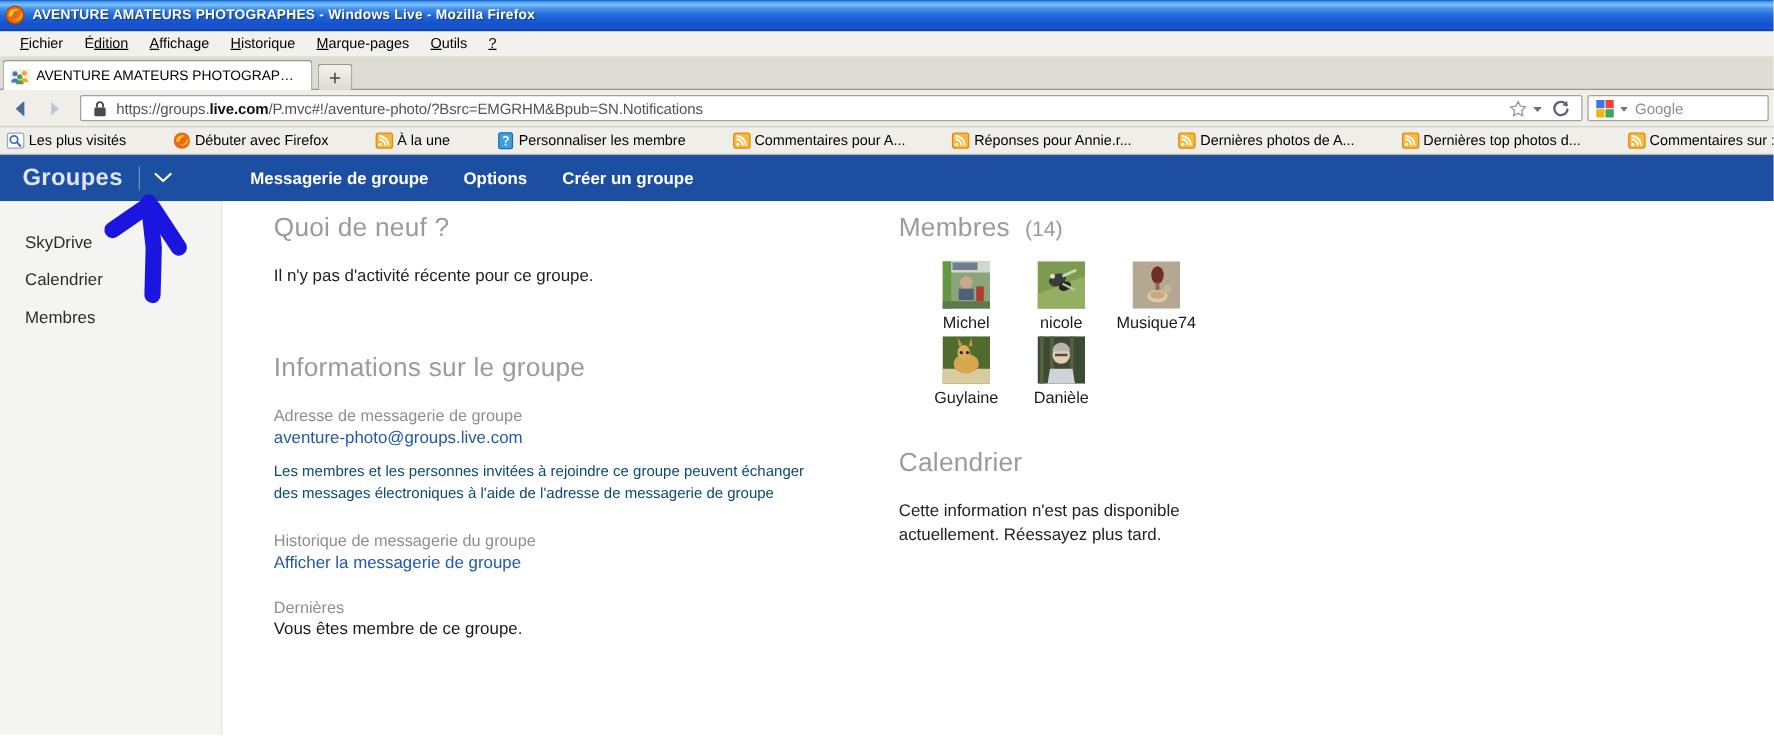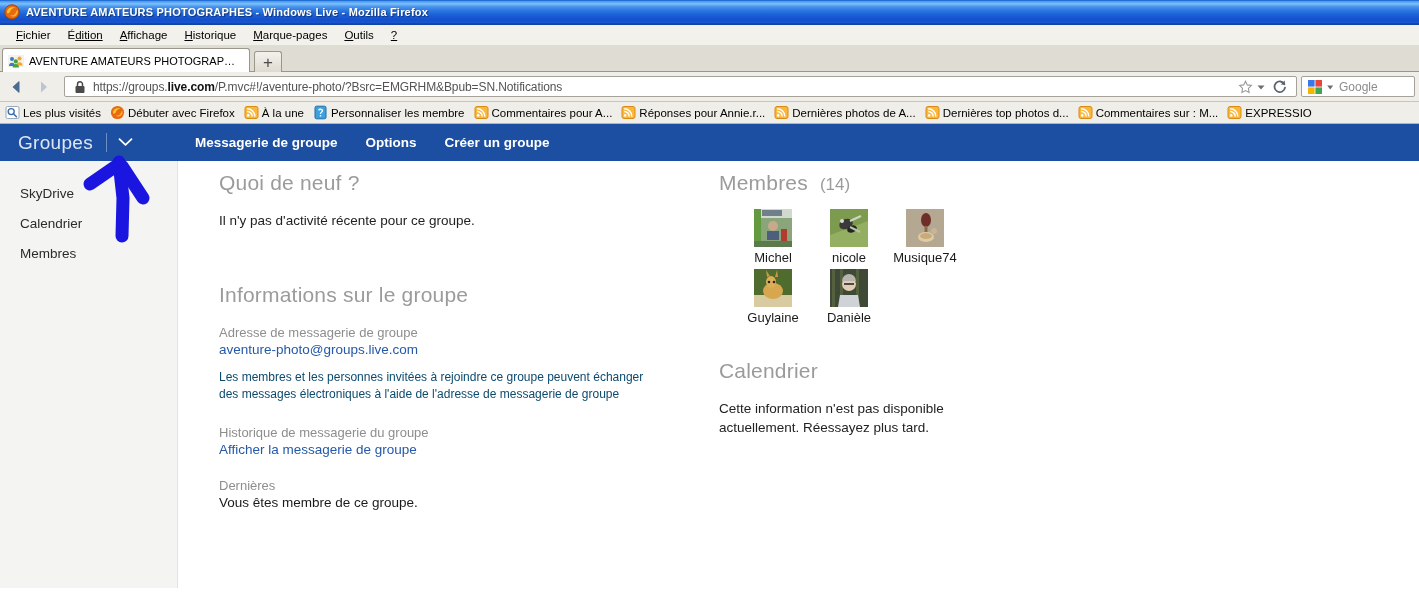--- a/index.html
+++ b/index.html
@@ -172,21 +172,21 @@
   .url-text b { color: #111; font-weight: bold; }
   .urlbar-right {
     display: flex; align-items: center;
     flex: 0 0 auto;
     padding-right: 3px;
   }
   .star-icon { width: 17px; height: 16px; margin-right: 1px; }
   .caret-icon { width: 12px; height: 16px; margin-right: 4px; }
   .reload-icon { width: 18px; height: 16px; margin-right: 2px; }
   .searchbar {
-    width: 114px;
+    width: 145px;
     height: 21px;
     background: #ffffff;
     border: 1px solid #a6a299;
     border-radius: 2px;
     display: flex;
     align-items: center;
     box-sizing: border-box;
     flex: 0 0 auto;
   }
   .g-logo { width: 16px; height: 16px; margin: 0 2px 0 5px; flex:0 0 auto;}
@@ -200,20 +200,21 @@
   .bookmarksbar {
     height: 22px;
     background: #f0eee8;
     display: flex;
     align-items: center;
     padding-left: 5px;
     box-sizing: border-box;
     overflow: hidden;
     border-bottom: 1px solid #b9b5ab;
     white-space: nowrap;
+    gap: 28px;
   }
   .bm {
     display: flex;
     align-items: center;
     margin-right: 9px;
     flex: 0 0 auto;
   }
   .bm-icon { width: 15px; height: 15px; margin-right: 3px; flex:0 0 auto; }
   .bm-label {
     font-size: 11.5px;
@@ -239,21 +240,21 @@
   .brand {
     display: flex;
     align-items: center;
     padding-left: 18px;
     flex: 0 0 auto;
   }
   .brand-title {
     color: #dfe6f3;
     font-size: 19px;
     font-family: "Liberation Sans", sans-serif;
-    font-weight: normal;
+    font-weight: bold;
     letter-spacing: 0.3px;
   }
   .brand-sep {
     width: 1px; height: 19px;
     background: #6b8ec4;
     margin: 0 11px 0 13px;
   }
   .brand-chevron {
     color: #ffffff;
     font-size: 15px;

